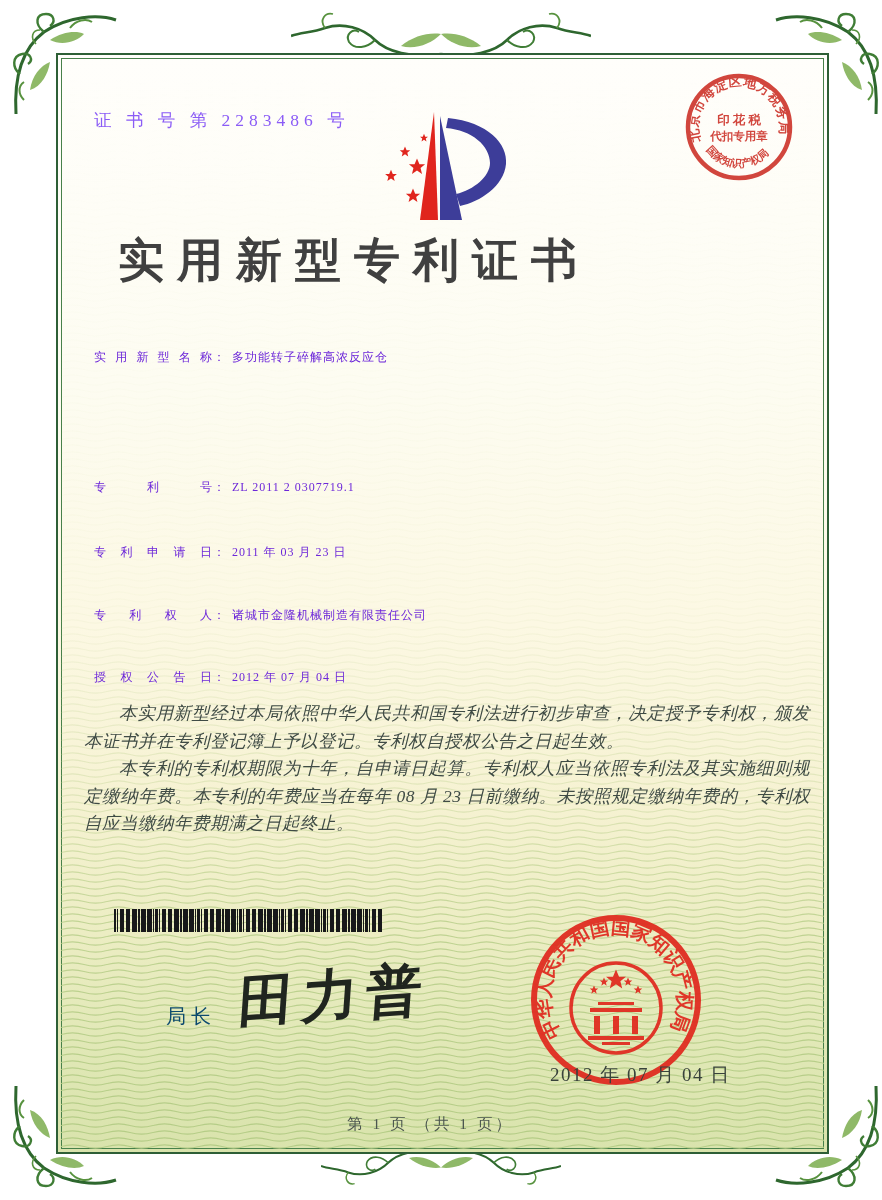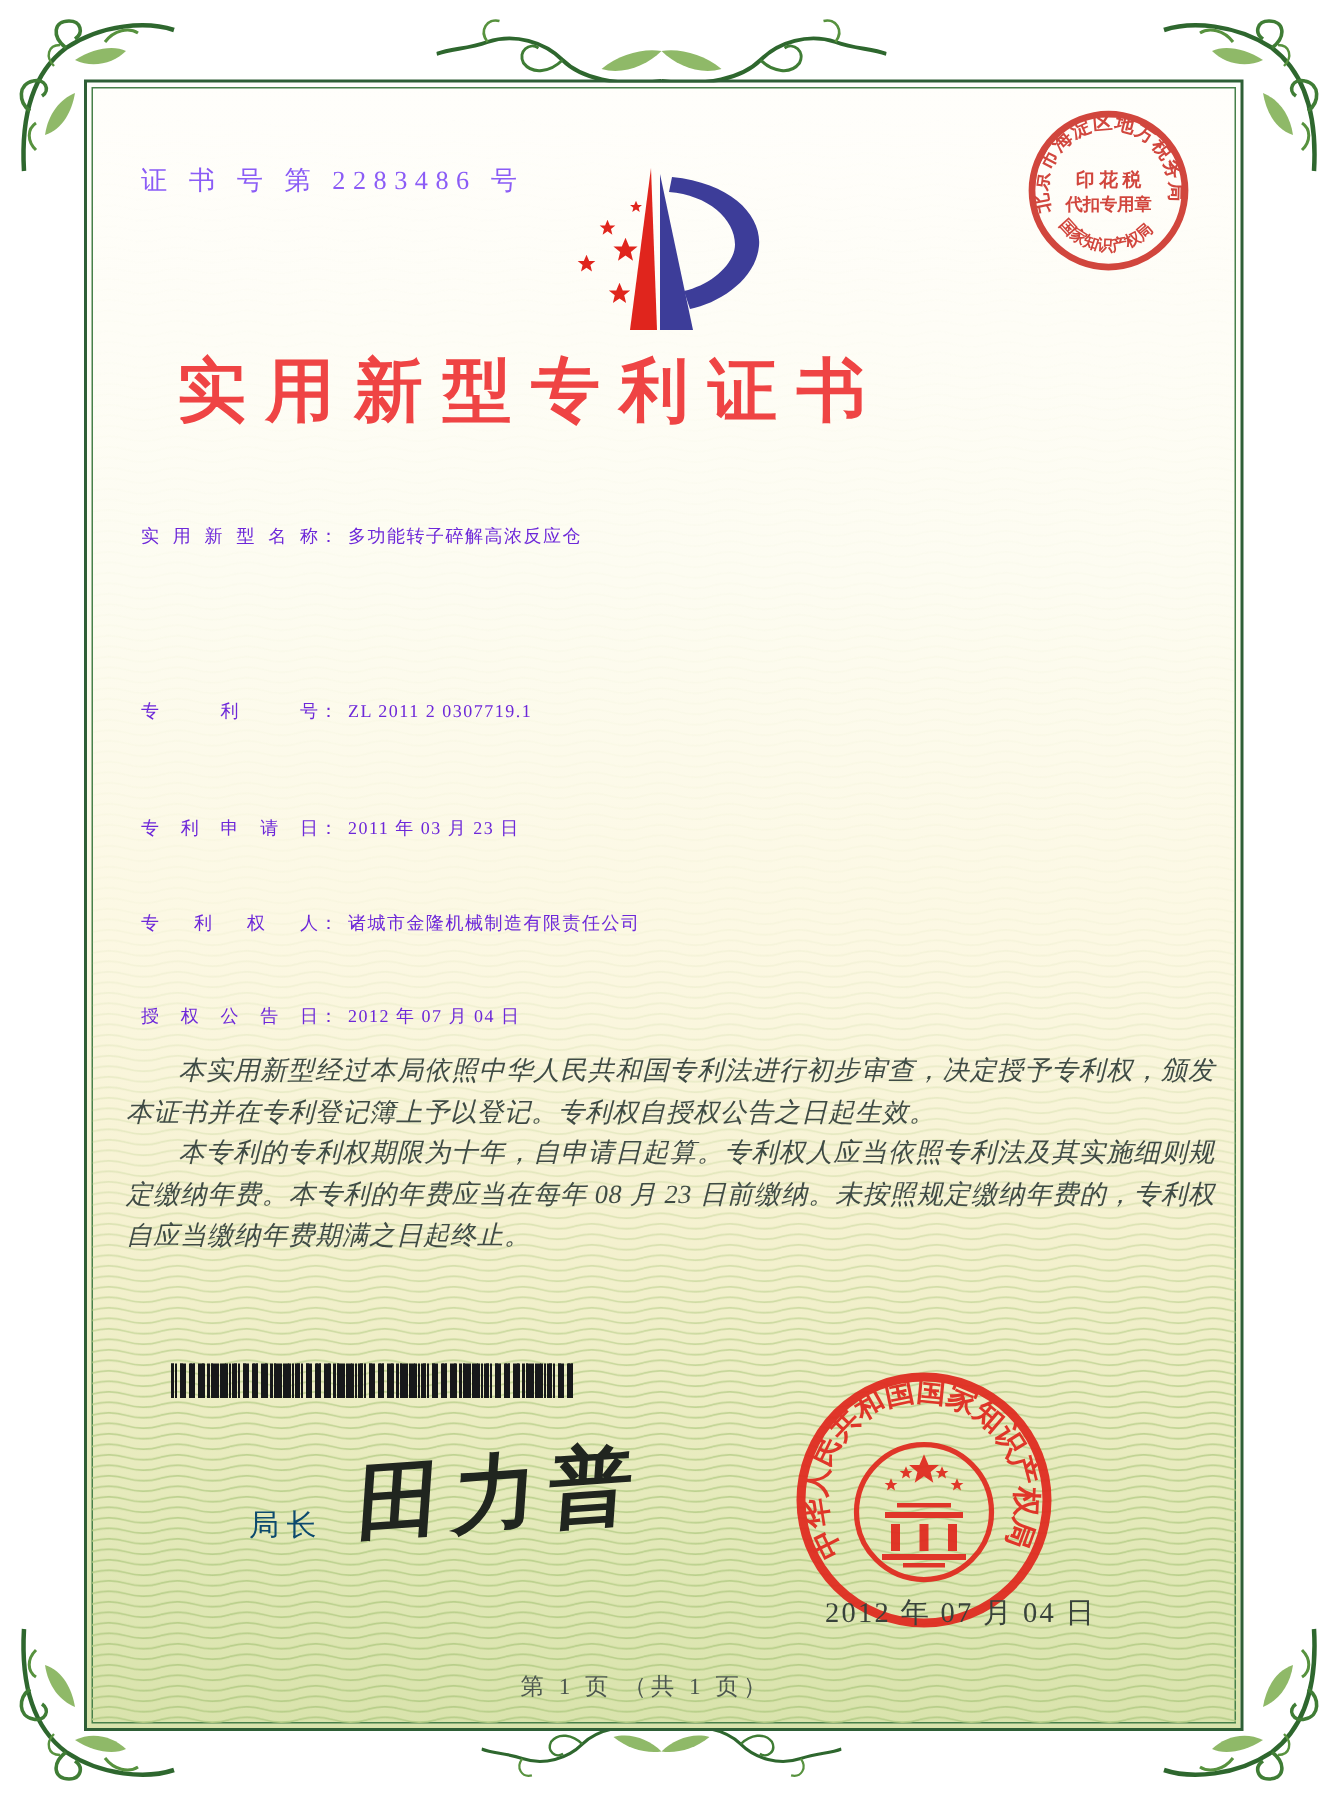--- a/index.html
+++ b/index.html
@@ -31,29 +31,29 @@
   
   .cert-no {
     position:absolute; left:94px; top:108px; font-size:17.5px; letter-spacing:5px;
     color:#8b5cf6;
   }
   .logo { position:absolute; left:368px; top:110px; }
   .tax-stamp { position:absolute; left:684px; top:72px; opacity:.92; }
 
   .title {
     position:absolute; left:0; top:230px; width:708px; text-align:center;
-    font-size:46px; font-weight:bold; letter-spacing:13px; color:#ef4444;
+    font-size:46px; font-weight:bold; letter-spacing:13px; color:#404040;
   }
 
   
   .frow { position:absolute; left:94px; font-size:12px; color:#6d28d9;
           letter-spacing:1px; white-space:nowrap; }
   .flabel { display:inline-block; width:119px; text-align:justify; text-align-last:justify; }
   .fcolon { display:inline-block; margin-right:6px; }
-  .f0 { top:349px; } .f1 { top:414px; } .f2 { top:466px; }
+  .f0 { top:349px; } .f1 { top:414px; } .f2 { top:479px; }
   .f3 { top:544px; } .f4 { top:607px; } .f5 { top:669px; }
 
   
   .bodytext { position:absolute; left:84px; top:700px; width:726px;
     font-size:17.5px; line-height:27.6px; color:#3f4b45; text-align:justify;font-style:italic; }
   .bodytext p { text-indent:2em; letter-spacing:.5px; }
 
   
   .barcode { position:absolute; left:114px; top:909px; width:268px; height:23px;
     background:

